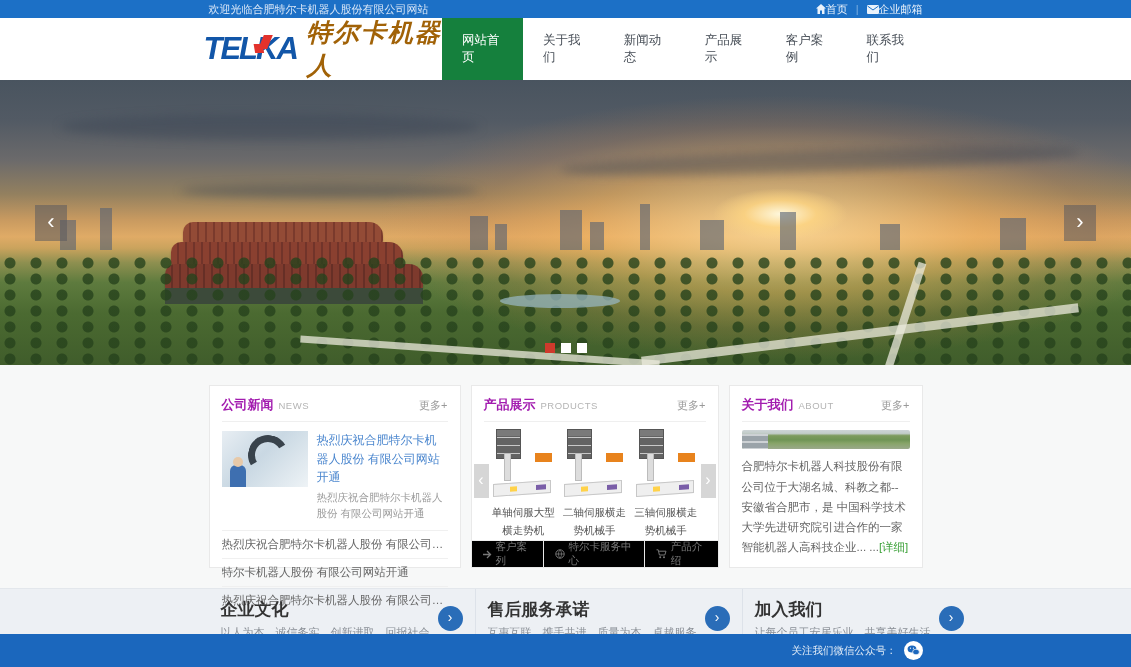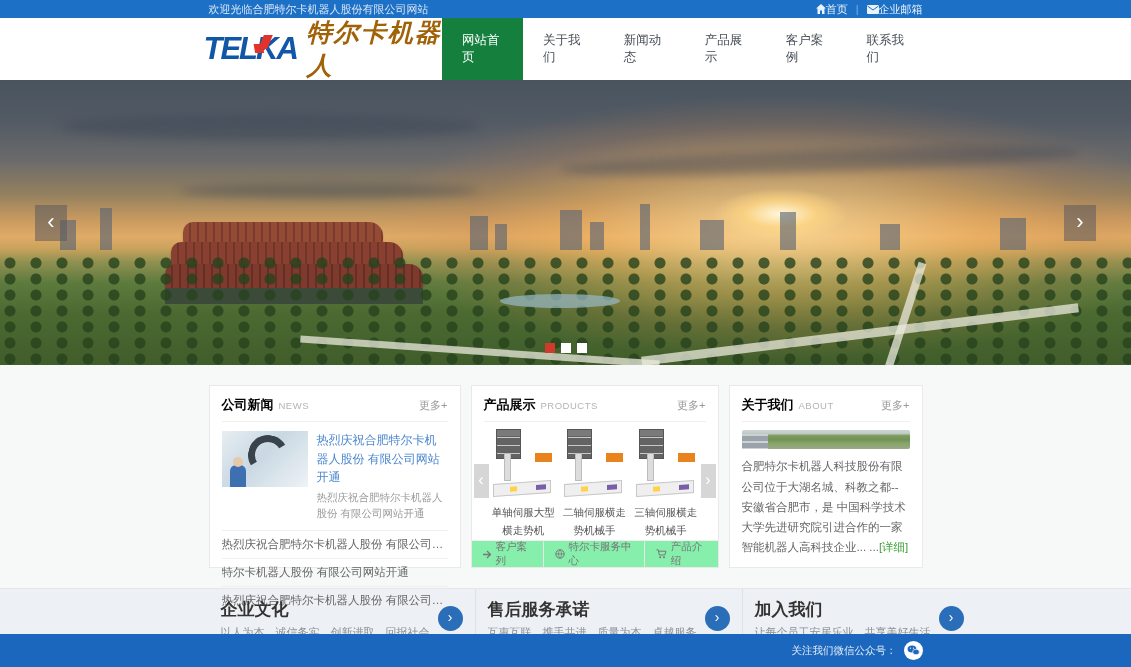--- a/index.html
+++ b/index.html
@@ -67,21 +67,21 @@
 
   
   .cards { padding-top:20px; }
   .cards .container { display:flex; gap:10px; align-items:stretch; }
   .card { background:#ffffff; border:1px solid #e9e9e9; height:183px; padding:10px 12px; display:flex; flex-direction:column; }
   .card-news { width:252px; }
   .card-products { width:248px; padding:10px 0 0 0; }
   .card-about { width:194px; }
   .card-head { display:flex; align-items:baseline; border-bottom:1px solid #efefef; padding-bottom:7px; }
   .card-products .card-head { margin:0 12px; }
-  .ch-cn { font-size:13px; font-weight:bold; color:#000000; }
+  .ch-cn { font-size:13px; font-weight:bold; color:#a21caf; }
   .ch-en { font-size:9.5px; color:#b4b4b4; margin-left:5px; letter-spacing:.5px; }
   .ch-more { margin-left:auto; font-size:11px; color:#999999; cursor:pointer; }
 
   
   .news-featured { display:flex; gap:9px; padding:9px 0 7px; cursor:pointer; }
   .news-img { position:relative; width:86px; height:56px; flex:none; overflow:hidden;
     background:linear-gradient(135deg,#e8eef3 0%,#c9d8e3 45%,#eef3f6 100%); }
   .na-arm { position:absolute; left:26px; top:4px; width:40px; height:40px; border:7px solid #39434c;
     border-color:#39434c transparent transparent #39434c; border-radius:50%; transform:rotate(14deg); }
   .na-person { position:absolute; left:8px; bottom:0; width:16px; height:22px; border-radius:6px 6px 0 0; background:#3e6fb0; }
@@ -104,21 +104,21 @@
   .p-img { position:relative; width:62px; height:70px; margin:0 auto; }
   .p-poster { position:absolute; left:4px; top:0; width:25px; height:30px; background:#636363; border:1px solid #555;
     background-image:linear-gradient(#7a7a7a 0 6px, transparent 6px),
       repeating-linear-gradient(to bottom, transparent 0 7px, rgba(255,255,255,.65) 7px 8px); }
   .p-tag { position:absolute; right:2px; top:24px; width:17px; height:9px; background:#e8831d; }
   .p-arm-v { position:absolute; left:12px; top:24px; width:7px; height:28px; background:#dddddd; border:1px solid #bcbcbc; }
   .p-arm-h { position:absolute; left:1px; bottom:4px; width:58px; height:13px; background:#efefef; border:1px solid #c7c7c7; transform:skewY(-4deg); }
   .p-arm-h:after { content:""; position:absolute; right:4px; top:3px; width:10px; height:5px; background:#7a5ea8; }
   .p-arm-h:before { content:""; position:absolute; left:16px; top:3px; width:7px; height:5px; background:#ffd24a; }
   .prod-name { margin-top:5px; font-size:10.5px; color:#555555; line-height:1.7; text-align:center; }
-  .prod-links { display:flex; border-top:1px solid #efefef; background:#86efac; height:27px; align-items:center; justify-content:center; }
+  .prod-links { display:flex; border-top:1px solid #efefef; background:#000000; height:27px; align-items:center; justify-content:center; }
   .prod-link { display:flex; align-items:center; gap:4px; font-size:10.5px; color:#777777; padding:0 11px; cursor:pointer; }
   .prod-link + .prod-link { border-left:1px solid #e7e7e7; }
   .pl-icon svg { display:block; }
 
   
   .about-img { position:relative; width:100%; height:60px; margin:8px 0 7px; border-radius:2px; overflow:hidden;
     background:linear-gradient(to bottom,#cdd4d6 0%,#c2ccc9 18%, #7d9b5e 30%, #6f9455 52%, #87a468 70%, #9aa98a 100%); }
   .ab-bldg { position:absolute; left:0; top:4px; width:26px; height:56px; background:#9aa3a9;
     background-image:repeating-linear-gradient(to bottom, rgba(255,255,255,.5) 0 2px, transparent 2px 7px); }
   .about-text { font-size:11.5px; color:#666666; line-height:1.75; }

